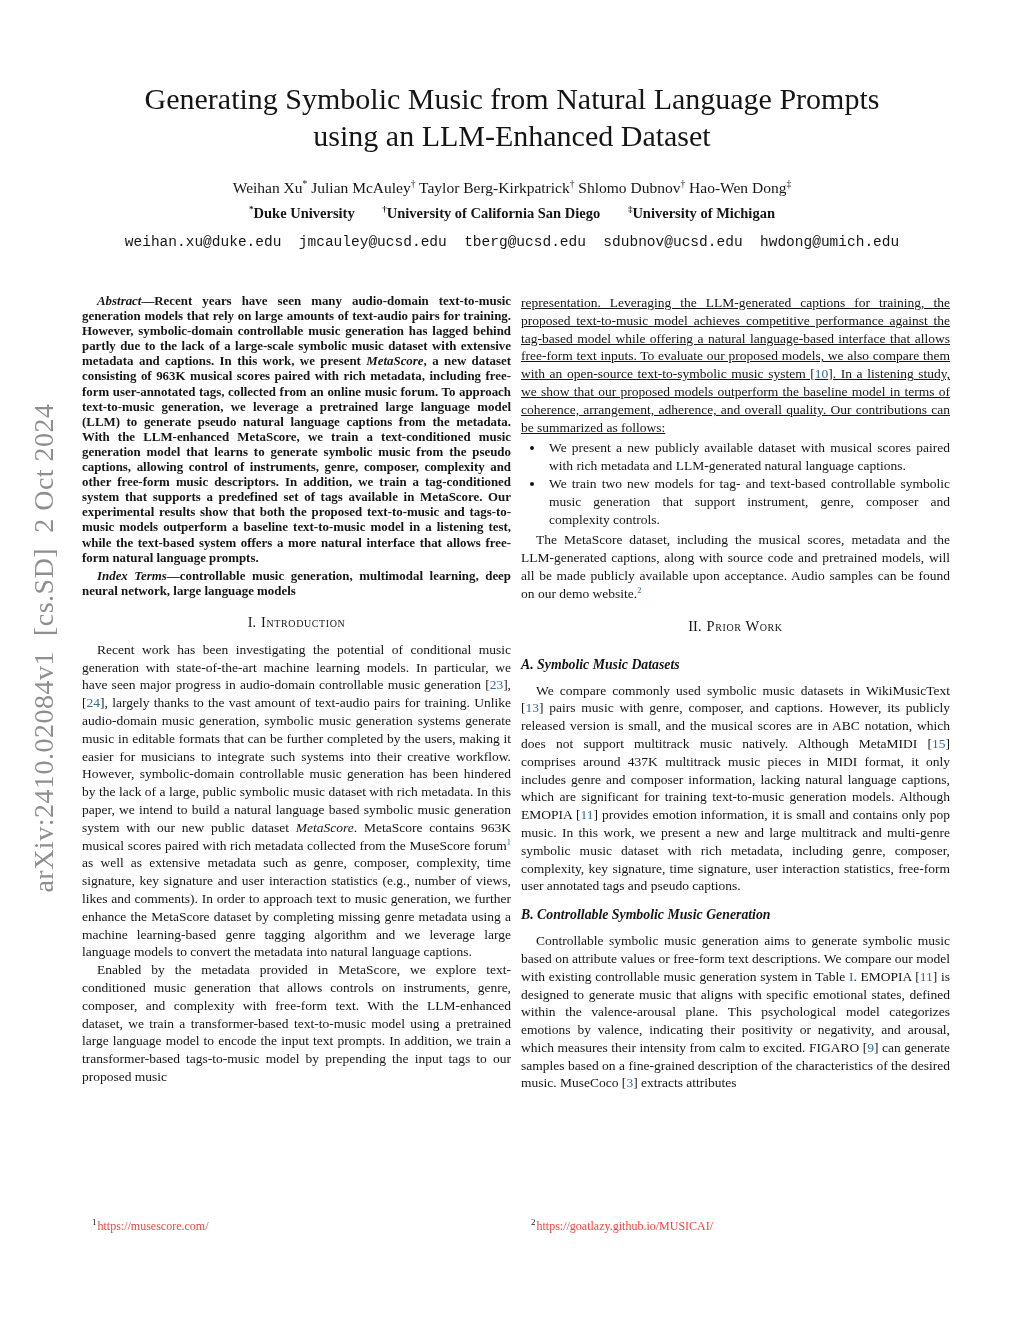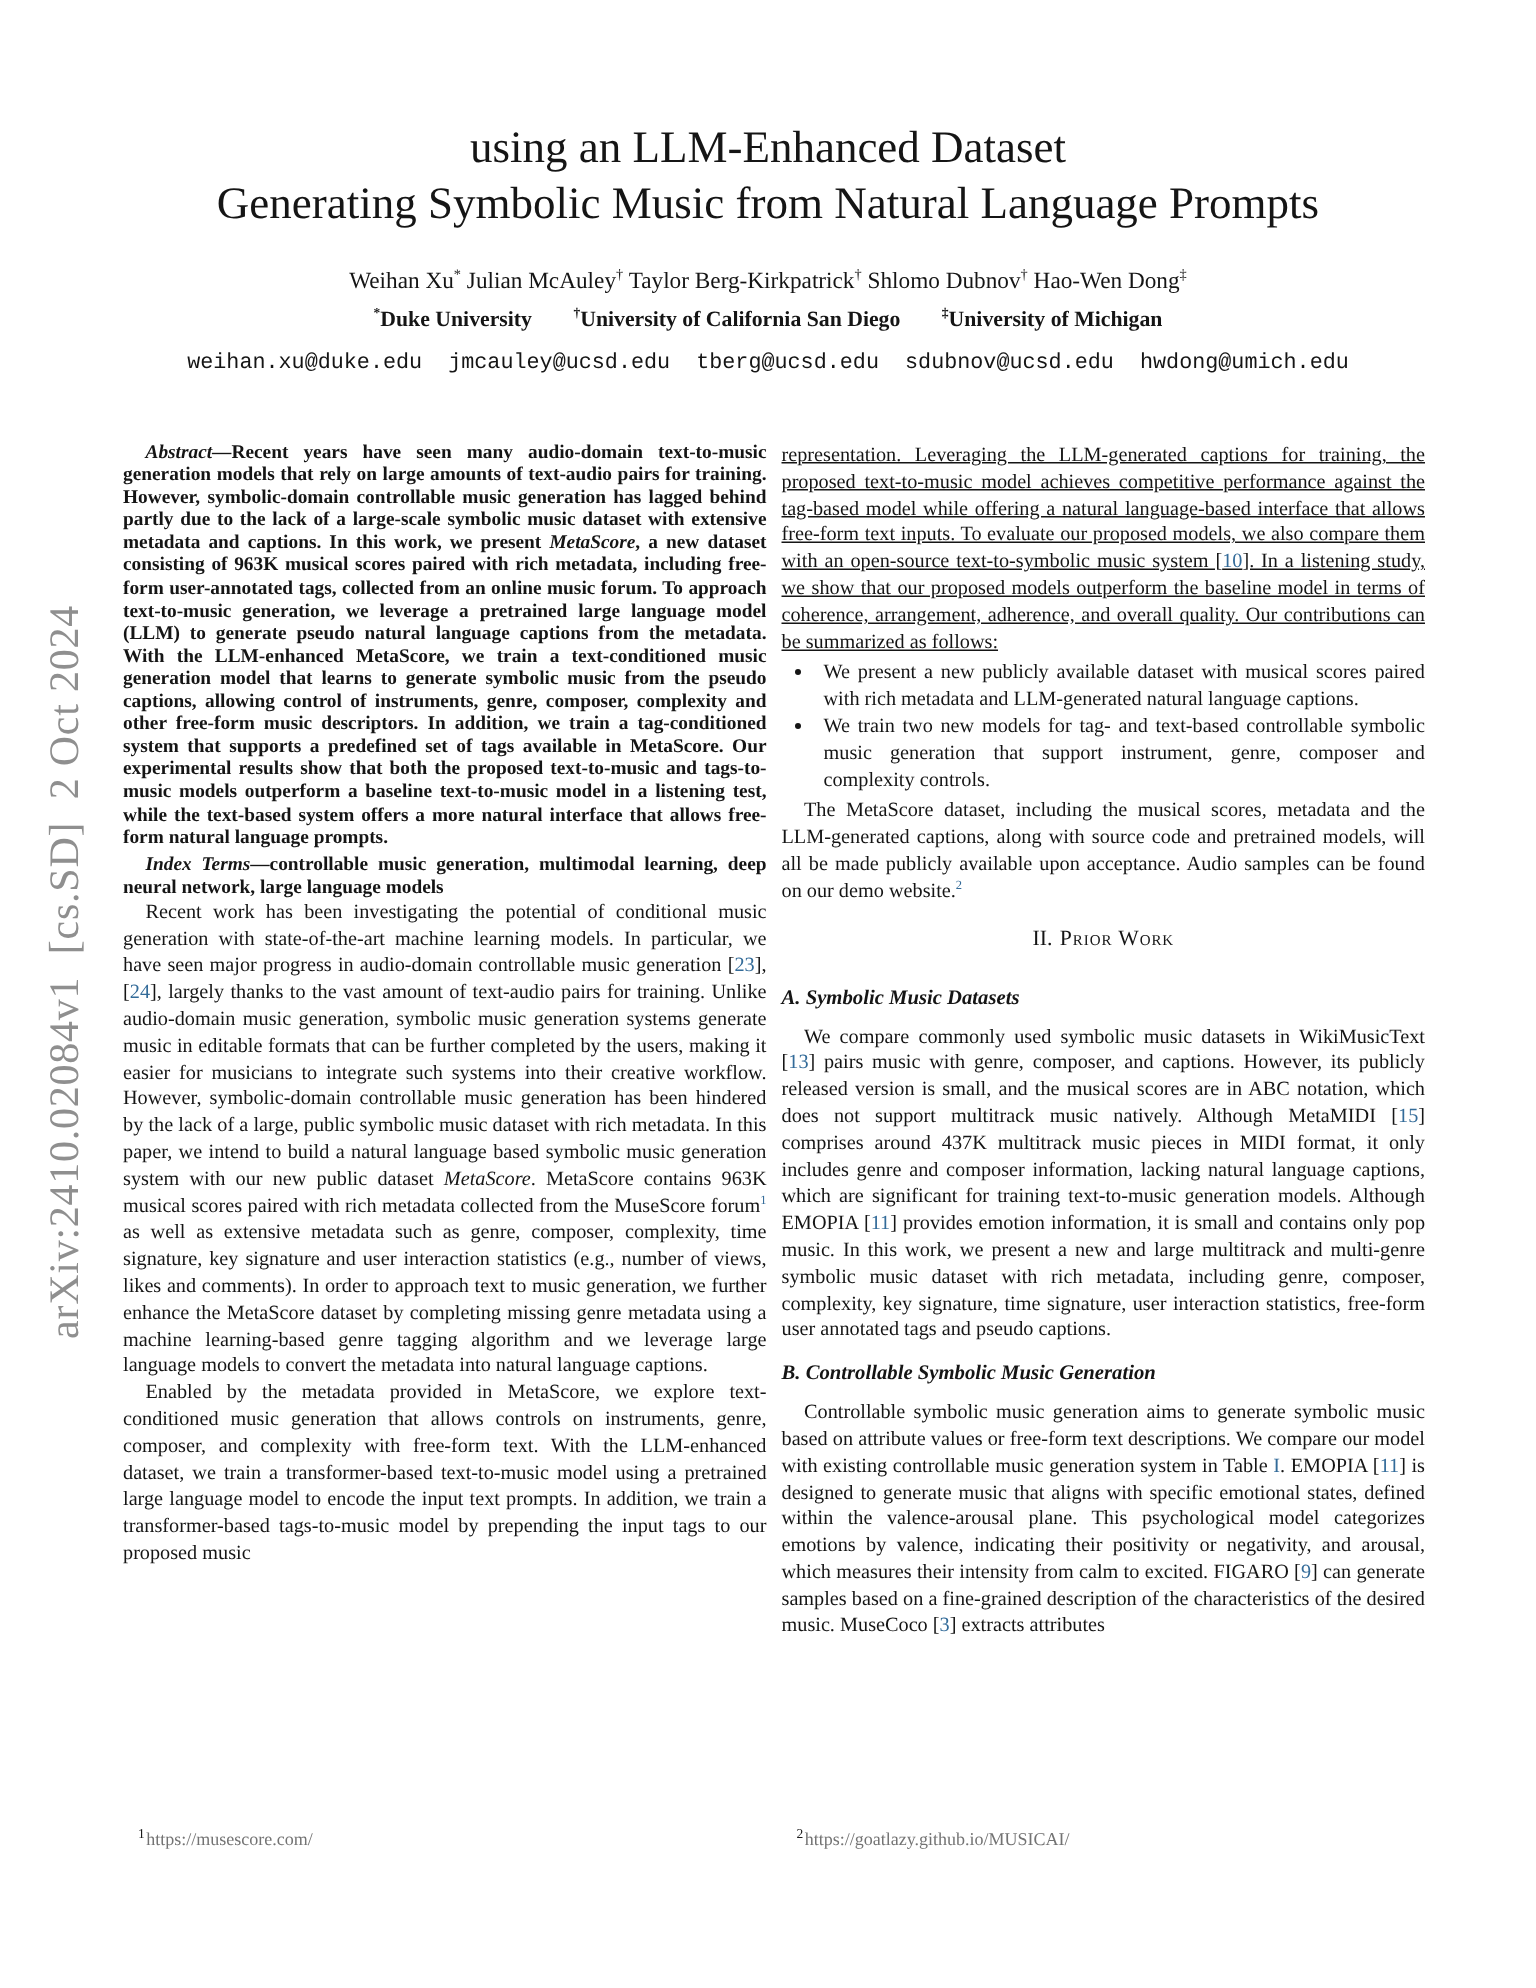--- a/index.html
+++ b/index.html
@@ -33,34 +33,34 @@
   h2.section{font-size:14.5px;font-weight:400;text-align:center;margin:15px 0 10px;}
   h2.section .sc, h3.subsection .numkeep{font-weight:400;}
   .sc{font-variant:small-caps;letter-spacing:.6px;margin-left:5px;}
   h3.subsection{font-size:13.8px;font-style:italic;font-weight:700;margin:12px 0 9px;text-align:left;}
   ul.contribs{margin:3px 0 3px;padding-left:24px;list-style:disc;}
   ul.contribs li{font-size:13.5px;line-height:17.8px;text-align:justify;padding-left:4px;}
   .cite{color:#336b99;}
   sup.cite{color:#336b99;}
   .footnote{margin-top:auto;font-size:12px;padding-top:10px;text-indent:10px;}
   .footnote sup{color:#1a1a1a;font-size:9px;margin-right:1px;}
-  .footnote a{color:#737373;text-decoration:none;}
+  .footnote a{color:#ef4444;text-decoration:none;}
   i{font-style:italic;}
 </style>
 </head>
 <body>
 
 <div class="page">
 
   <div class="stamp">arXiv:2410.02084v1  [cs.SD]  2 Oct 2024</div>
 
   <div class="header">
     <div class="title">
+      <div>Generating Symbolic Music from Natural Language Prompts</div>
       <div>using an LLM-Enhanced Dataset</div>
-      <div>Generating Symbolic Music from Natural Language Prompts</div>
     </div>
     <div class="authors">
       <span class="author"><span>Weihan Xu</span><sup>*</sup></span>
       <span class="author"><span>Julian McAuley</span><sup>†</sup></span>
       <span class="author"><span>Taylor Berg-Kirkpatrick</span><sup>†</sup></span>
       <span class="author"><span>Shlomo Dubnov</span><sup>†</sup></span>
       <span class="author"><span>Hao-Wen Dong</span><sup>‡</sup></span>
     </div>
     <div class="affils">
       <span class="affil"><sup>*</sup><span>Duke University</span></span>
@@ -68,20 +68,21 @@
       <span class="affil"><sup>‡</sup><span>University of Michigan</span></span>
     </div>
     <div class="emails">weihan.xu@duke.edu  jmcauley@ucsd.edu  tberg@ucsd.edu  sdubnov@ucsd.edu  hwdong@umich.edu</div>
   </div>
 
   <div class="cols">
 
     <div class="col">
       <p class="abstract"><span class="lead">Abstract</span><span>—Recent years have seen many audio-domain text-to-music generation models that rely on large amounts of text-audio pairs for training. However, symbolic-domain controllable music generation has lagged behind partly due to the lack of a large-scale symbolic music dataset with extensive metadata and captions. In this work, we present <i>MetaScore</i>, a new dataset consisting of 963K musical scores paired with rich metadata, including free-form user-annotated tags, collected from an online music forum. To approach text-to-music generation, we leverage a pretrained large language model (LLM) to generate pseudo natural language captions from the metadata. With the LLM-enhanced MetaScore, we train a text-conditioned music generation model that learns to generate symbolic music from the pseudo captions, allowing control of instruments, genre, composer, complexity and other free-form music descriptors. In addition, we train a tag-conditioned system that supports a predefined set of tags available in MetaScore. Our experimental results show that both the proposed text-to-music and tags-to-music models outperform a baseline text-to-music model in a listening test, while the text-based system offers a more natural interface that allows free-form natural language prompts.</span></p>
       <p class="index"><span class="lead">Index Terms</span><span>—controllable music generation, multimodal learning, deep neural network, large language models</span></p>
+      <h2 class="section"><span>I.</span><span class="sc">Introduction</span></h2>
       <p class="body">Recent work has been investigating the potential of conditional music generation with state-of-the-art machine learning models. In particular, we have seen major progress in audio-domain controllable music generation [<span class="cite">23</span>], [<span class="cite">24</span>], largely thanks to the vast amount of text-audio pairs for training. Unlike audio-domain music generation, symbolic music generation systems generate music in editable formats that can be further completed by the users, making it easier for musicians to integrate such systems into their creative workflow. However, symbolic-domain controllable music generation has been hindered by the lack of a large, public symbolic music dataset with rich metadata. In this paper, we intend to build a natural language based symbolic music generation system with our new public dataset <i>MetaScore</i>. MetaScore contains 963K musical scores paired with rich metadata collected from the MuseScore forum<sup class="cite">1</sup> as well as extensive metadata such as genre, composer, complexity, time signature, key signature and user interaction statistics (e.g., number of views, likes and comments). In order to approach text to music generation, we further enhance the MetaScore dataset by completing missing genre metadata using a machine learning-based genre tagging algorithm and we leverage large language models to convert the metadata into natural language captions.</p>
       <p class="body">Enabled by the metadata provided in MetaScore, we explore text-conditioned music generation that allows controls on instruments, genre, composer, and complexity with free-form text. With the LLM-enhanced dataset, we train a transformer-based text-to-music model using a pretrained large language model to encode the input text prompts. In addition, we train a transformer-based tags-to-music model by prepending the input tags to our proposed music</p>
       <div class="footnote"><sup>1</sup><a href="#">https://musescore.com/</a></div>
     </div>
 
     <div class="col">
       <p class="body noindent">representation. Leveraging the LLM-generated captions for training, the proposed text-to-music model achieves competitive performance against the tag-based model while offering a natural language-based interface that allows free-form text inputs. To evaluate our proposed models, we also compare them with an open-source text-to-symbolic music system [<span class="cite">10</span>]. In a listening study, we show that our proposed models outperform the baseline model in terms of coherence, arrangement, adherence, and overall quality. Our contributions can be summarized as follows:</p>
       <ul class="contribs">
         <li>We present a new publicly available dataset with musical scores paired with rich metadata and LLM-generated natural language captions.</li>
         <li>We train two new models for tag- and text-based controllable symbolic music generation that support instrument, genre, composer and complexity controls.</li>

